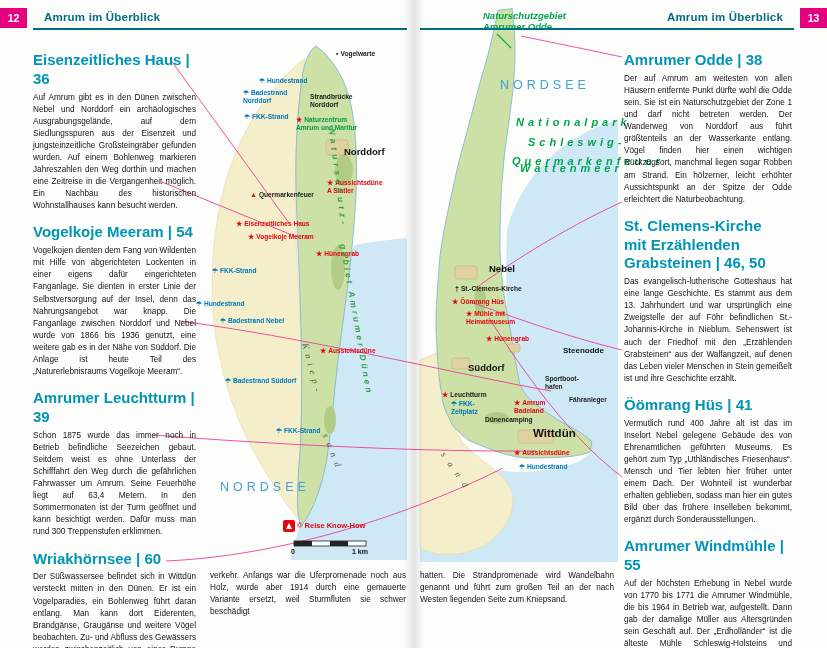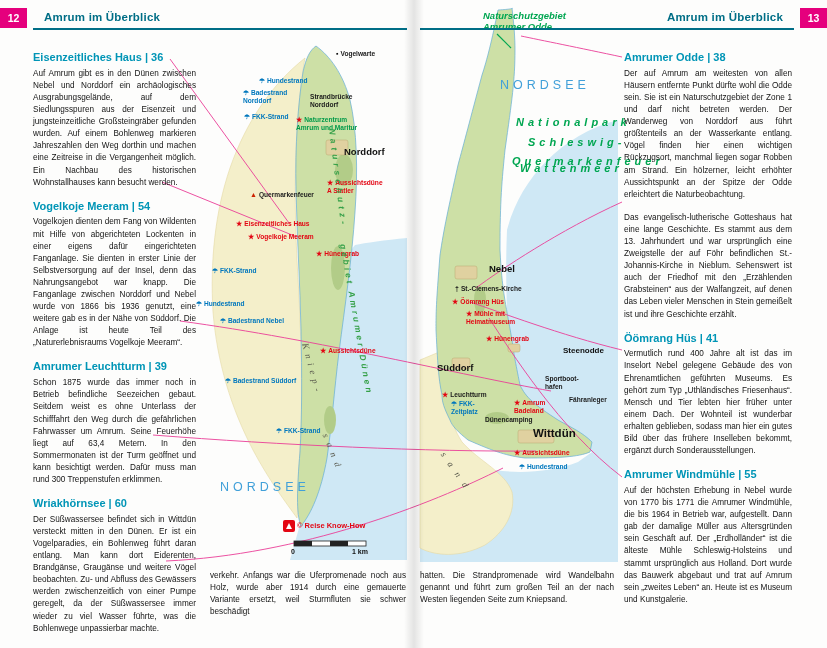--- a/index.html
+++ b/index.html
@@ -12,21 +12,21 @@
   .page-tab{position:absolute;top:8px;width:27px;height:20px;background:#e5007d;color:#fff;z-index:4;
             font-weight:700;font-size:10.5px;display:flex;align-items:center;justify-content:center;}
   .tab-left{left:0;} .tab-right{right:0;}
   .hdr-title{position:absolute;top:11px;font-size:11.5px;font-weight:700;color:#006e86;z-index:4;letter-spacing:.2px;}
   .hdr-left{left:44px;} .hdr-right{right:44px;}
   .hdr-rule{position:absolute;top:28px;height:2px;background:#006e86;z-index:4;}
   .rule-left{left:33px;width:374px;} .rule-right{left:420px;width:374px;}
   
   .text-col{position:absolute;top:51px;z-index:3;}
   .col-left{left:33px;width:163px;} .col-right{left:624px;width:168px;}
-  .sec-head{color:#0095b6;font-size:11px;font-weight:700;margin:0 0 3px 0;line-height:1.25;white-space:pre-line;}
+  .sec-head{color:#0095b6;font-size:15px;font-weight:700;margin:0 0 3px 0;line-height:1.25;white-space:pre-line;}
   .section{margin-bottom:11px;}
   .sec-body{font-size:8.2px;line-height:12.1px;text-align:justify;margin:0;color:#141414;}
   .cont{position:absolute;top:562px;font-size:8.2px;line-height:12.1px;text-align:justify;color:#141414;z-index:3;}
   .cont-left{left:210px;width:196px;} .cont-right{left:420px;width:194px;}
   
   .map-layer{position:absolute;left:0;top:0;width:827px;height:648px;z-index:2;pointer-events:none;}
   .mlabel{position:absolute;white-space:pre-line;line-height:1.18;transform-origin:0 0;}
   .mk{font-style:normal;margin-right:2px;font-size:7px;}
   .mk.star{color:#e30613;} .mk.beach{color:#0077bd;} .mk.beacon{color:#cc2200;}
   .mk.church{color:#111;font-weight:700;} .mk.dot{color:#111;}
@@ -123,20 +123,22 @@
       <div class="section">
         <h3 class="sec-head">Wandelbahn Wittdün | 29</h3>
       </div>
     </div>
   <div class="text-col col-right" id="right-sections">
       <div class="section">
         <h3 class="sec-head">Amrumer Odde | 38</h3>
         <p class="sec-body">Der auf Amrum am weitesten von allen Häusern entfernte Punkt dürfte wohl die Odde sein. Sie ist ein Naturschutzgebiet der Zone 1 und darf nicht betreten werden. Der Wanderweg von Norddorf aus führt größtenteils an der Wasserkante entlang. Vögel finden hier einen wichtigen Rückzugsort, manchmal liegen sogar Robben am Strand. Ein hölzerner, leicht erhöhter Aussichtspunkt an der Spitze der Odde erleichtert die Naturbeobachtung.</p>
       </div>
       <div class="section">
+        <h3 class="sec-head">St. Clemens-Kirche
+mit Erzählenden Grabsteinen | 46, 50</h3>
         <p class="sec-body">Das evangelisch-lutherische Gotteshaus hat eine lange Geschichte. Es stammt aus dem 13. Jahrhundert und war ursprünglich eine Zweigstelle der auf Föhr befindlichen St.-Johannis-Kirche in Nieblum. Sehenswert ist auch der Friedhof mit den „Erzählenden Grabsteinen“ aus der Walfangzeit, auf denen das Leben vieler Menschen in Stein gemeißelt ist und ihre Geschichte erzählt.</p>
       </div>
       <div class="section">
         <h3 class="sec-head">Öömrang Hüs | 41</h3>
         <p class="sec-body">Vermutlich rund 400 Jahre alt ist das im Inselort Nebel gelegene Gebäude des von Ehrenamtlichen geführten Museums. Es gehört zum Typ „Uthländisches Friesenhaus“. Mensch und Tier lebten hier früher unter einem Dach. Der Wohnteil ist wunderbar erhalten geblieben, sodass man hier ein gutes Bild über das frühere Inselleben bekommt, ergänzt durch Sonderausstellungen.</p>
       </div>
       <div class="section">
         <h3 class="sec-head">Amrumer Windmühle | 55</h3>
         <p class="sec-body">Auf der höchsten Erhebung in Nebel wurde von 1770 bis 1771 die Amrumer Windmühle, die bis 1964 in Betrieb war, aufgestellt. Dann gab der damalige Müller aus Altersgründen sein Geschäft auf. Der „Erdholländer“ ist die älteste Mühle Schleswig-Holsteins und stammt ursprünglich aus Holland. Dort wurde das Bauwerk abgebaut und trat auf Amrum sein „zweites Leben“ an. Heute ist es Museum und Kunstgalerie.</p>
       </div>
@@ -180,21 +182,21 @@
       <span class="mlabel nature-big" style="left: 528px; top: 136px; letter-spacing: 4px;"><span>Schleswig-</span></span>
       <span class="mlabel nature-big" style="left: 512px; top: 155px; letter-spacing: 4px;"><span>Quermarkenfeuer</span></span>
       <span class="mlabel nature-big" style="left: 520px; top: 162px; letter-spacing: 4px;"><span>Wattenmeer</span></span>
       <span class="mlabel town" style="left: 443px; top: 263px; padding-left: 46px;"><span>Nebel</span></span>
       <span class="mlabel poi" style="left: 455px; top: 285px;"><i class="mk church">†</i><span>St.-Clemens-Kirche</span></span>
       <span class="mlabel sight" style="left: 452px; top: 298px;"><i class="mk star">★</i><span>Öömrang Hüs</span></span>
       <span class="mlabel sight" style="left: 466px; top: 310px;"><i class="mk star">★</i><span>Mühle mit
 Heimatmuseum</span></span>
       <span class="mlabel sight" style="left: 486px; top: 335px;"><i class="mk star">★</i><span>Hünengrab</span></span>
       <span class="mlabel town-sm" style="left: 519px; top: 346px;"><span>Steenodde</span></span>
-      <span class="mlabel town" style="left: 437px; top: 362px;"><span>Süddorf</span></span>
+      <span class="mlabel town" style="left: 468px; top: 362px;"><span>Süddorf</span></span>
       <span class="mlabel poi" style="left: 545px; top: 375px;"><span>Sportboot-
 hafen</span></span>
       <span class="mlabel poi" style="left: 442px; top: 391px;"><i class="mk star">★</i><span>Leuchtturm</span></span>
       <span class="mlabel beach" style="left: 451px; top: 400px;"><i class="mk beach">☂</i><span>FKK-
 Zeltplatz</span></span>
       <span class="mlabel sight" style="left: 514px; top: 399px;"><i class="mk star">★</i><span>Amrum
 Badeland</span></span>
       <span class="mlabel poi" style="left: 569px; top: 396px;"><span>Fähranleger</span></span>
       <span class="mlabel poi" style="left: 485px; top: 416px;"><span>Dünencamping</span></span>
       <span class="mlabel town-lg" style="left: 533px; top: 427px;"><span>Wittdün</span></span>

